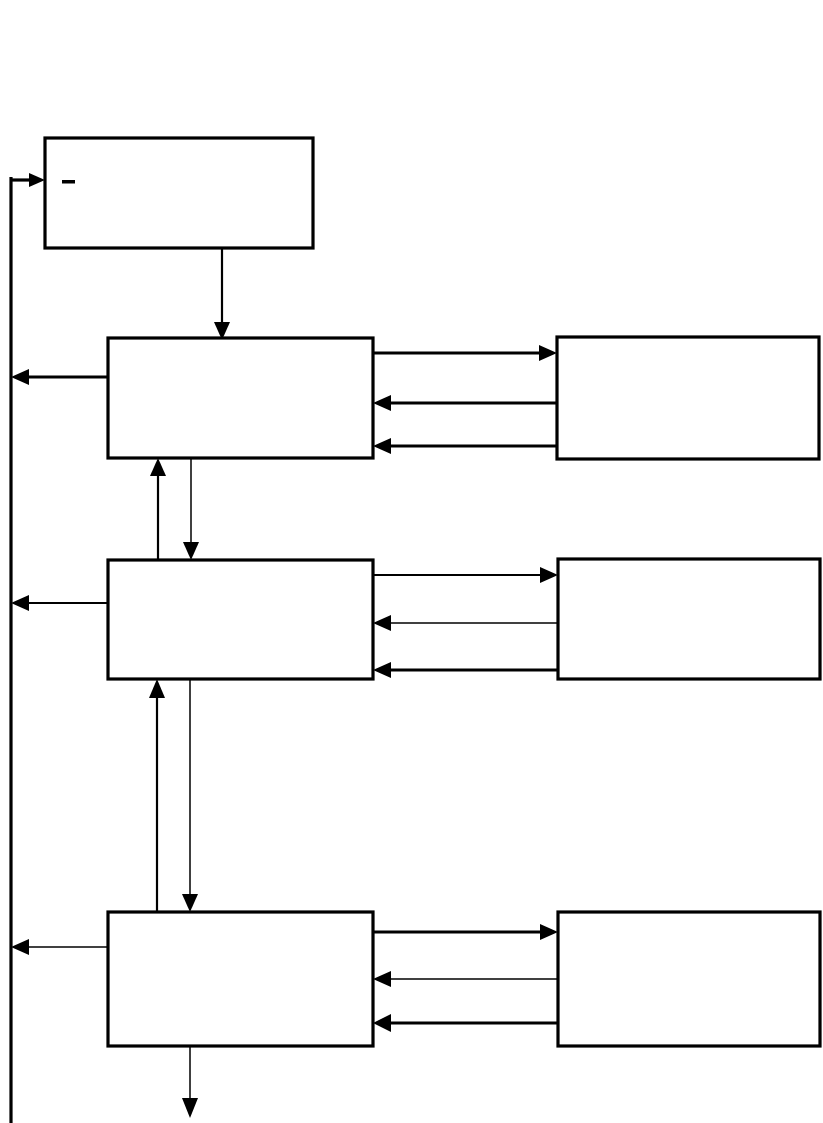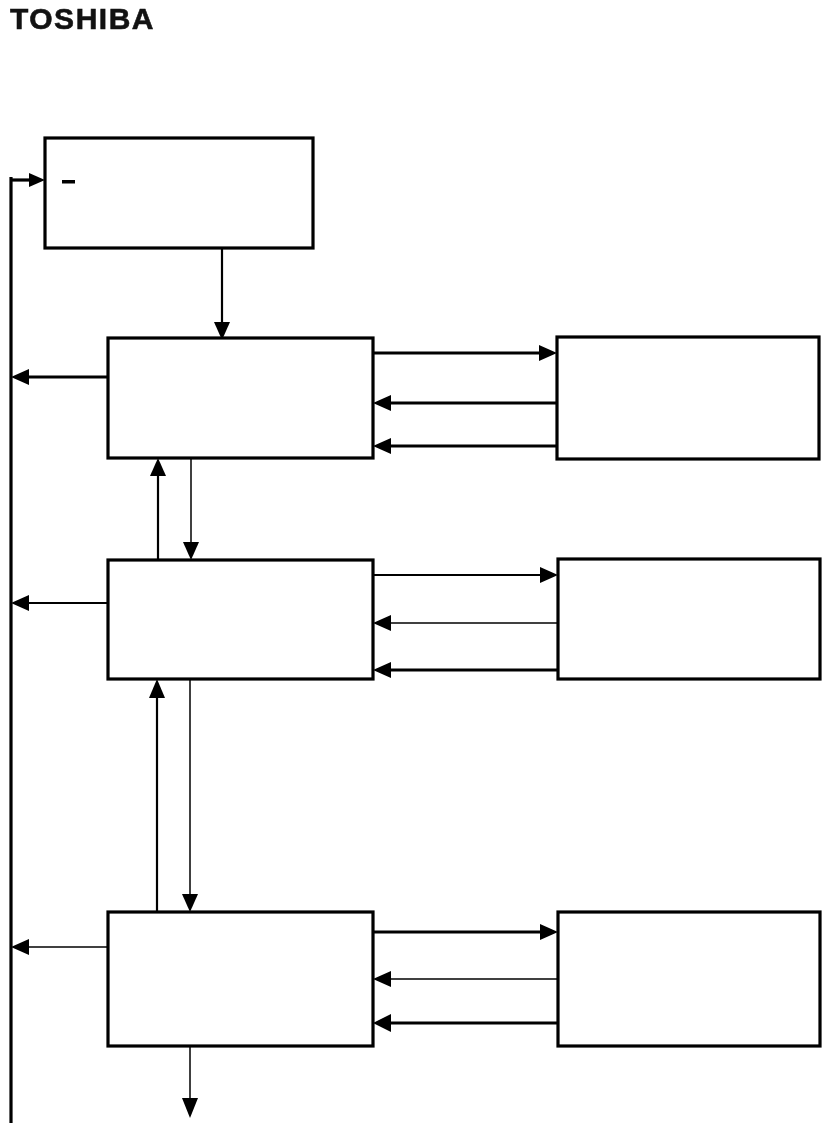--- a/index.html
+++ b/index.html
@@ -68,21 +68,20 @@
     font-family: "Liberation Sans", sans-serif;
     font-size: 12px;
     fill: #000000;
   }
 </style>
 </head>
 <body>
 
 <div id="page">
 
-  <div id="brand">TOSHIBA</div>
 
   <svg id="diagram" viewBox="0 0 823 1123" xmlns="http://www.w3.org/2000/svg">
 
     <line class="ln ln-thick" x1="11" y1="177" x2="11" y2="1123"></line>
 
     <g>
       <line class="ln ln-thick" x1="11" y1="180" x2="40" y2="180"></line>
       <polygon class="ahead" points="45,180 29,173 29,187"></polygon>
     </g>
 

